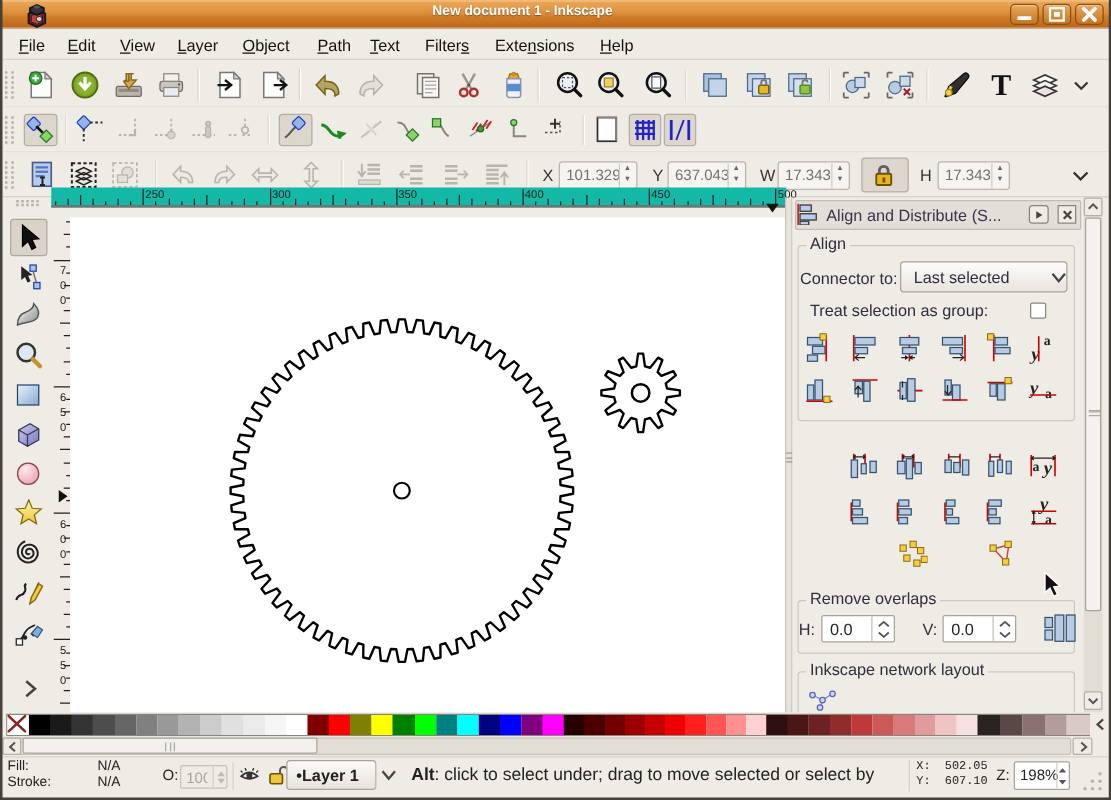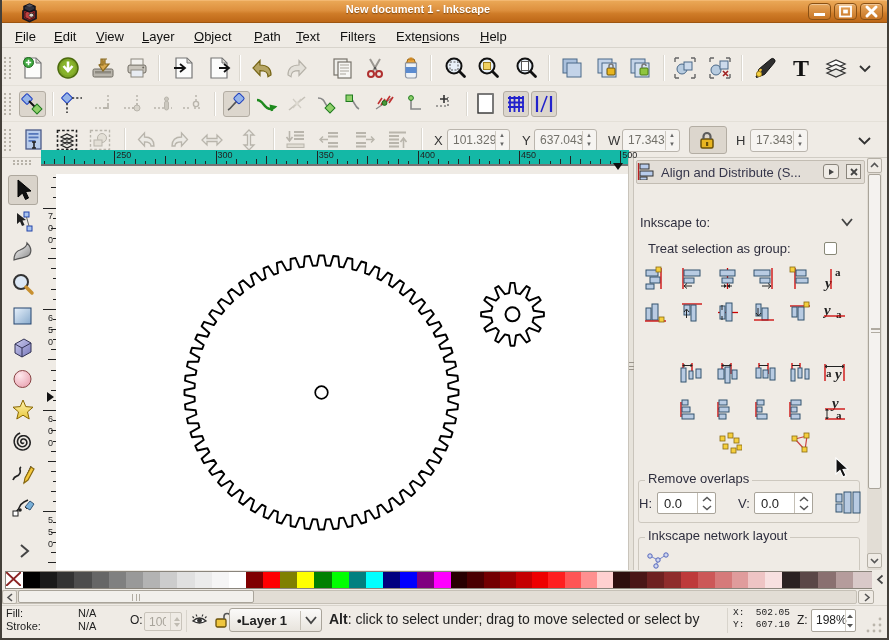--- a/index.html
+++ b/index.html
@@ -629,21 +629,27 @@
       <path d="M1.5 1 v17" stroke="#bb2222" stroke-width="1.3"></path>
     </svg>
     <div class="abs" style="left:189px;top:6px;width:16px;height:15px;border:1px solid #8a857c;border-radius:3px;background:#efebe5"></div>
     <svg class="abs" style="left:192px;top:9px;" width="10" height="10" viewBox="0 0 10 10">
       <path d="M3 2 l5 3 -5 3 z" fill="#444"></path>
     </svg>
     <div class="abs" style="left:212px;top:6px;width:15px;height:15px;border:1px solid #8a857c;background:#efebe5"></div>
     <svg class="abs" style="left:214px;top:8px;" width="12" height="12" viewBox="0 0 12 12">
       <path d="M3 3 l6 6 M9 3 l-6 6" stroke="#444" stroke-width="1.8"></path>
     </svg>
-    <div class="abs ffield" style="left:6px;top:57px">Inkscape to:</div>
+    <div class="abs pframe" style="top:38px;height:141px">
+      <div class="plab" style="top:-10px">Align</div>
+    </div>
+    <div class="abs ffield" style="left:6px;top:57px">Connector to:</div>
+    <div class="abs" id="combo" style="left:86px;top:51px;width:134px;height:25px">
+      <span class="abs" style="left:10px;top:4px;font-size:13px;color:#2e2e3e">Last selected</span>
+    </div>
     <svg class="abs" style="left:206px;top:59px;" width="14" height="11" viewBox="0 0 14 11">
       <path d="M2 2 L7 8 L12 2" stroke="#444" stroke-width="1.8" fill="none"></path>
     </svg>
     <div class="abs ffield" style="left:14px;top:83px">Treat selection as group:</div>
     <div class="abs" style="left:190px;top:84px;width:13px;height:13px;background:#fff;border:1px solid #887;border-radius:2px"></div>
     <svg class="abs" style="left:10px;top:108px;" width="24" height="25" viewBox="0 0 24 25">
       <rect x="2" y="4" width="12" height="6" fill="#b8cbe2" stroke="#33536e" stroke-width="1"></rect>
       <rect x="6" y="11" width="10" height="6" fill="#b8cbe2" stroke="#33536e" stroke-width="1"></rect>
       <rect x="2" y="18" width="8" height="5" fill="#b8cbe2" stroke="#33536e" stroke-width="1"></rect>
       <path d="M17 2 L17 23" stroke="#cc0000" stroke-width="1.3"></path>
@@ -944,21 +950,21 @@
 <div class="abs" style="left:186px;top:610px;width:1px;height:22px;background:#d8d4cc"></div>
 <svg class="abs" style="left:191px;top:612px;" width="17" height="16" viewBox="0 0 17 16">
     <path d="M2 9 Q8.5 3 15 9 Q8.5 13 2 9 Z" fill="#fff" stroke="#333" stroke-width="1.4"></path>
     <circle cx="8.5" cy="8.6" r="2.4" fill="#333"></circle>
     <path d="M3 6 l-1.5-1.5 M6 4.5 l-1-2 M11 4.5 l1-2 M14 6 l1.5-1.5" stroke="#333" stroke-width="1.1"></path>
   </svg>
 <svg class="abs" style="left:213px;top:610px;" width="16" height="20" viewBox="0 0 16 20">
     <rect x="3" y="9" width="10" height="8" rx="1.5" fill="#f0c63d" stroke="#6b5208" stroke-width="1.3"></rect>
     <path d="M11 9 V6.5 a3 3 0 0 1 6 0" fill="none" stroke="#555" stroke-width="1.6"></path>
   </svg>
-<div class="abs" style="left:229px;top:608px;width:93px;height:24px;background:linear-gradient(#fbfaf9,#e8e4dd);border:1px solid #a9a49a;border-radius:3px">
+<div class="abs" style="left:229px;top:608px;width:72px;height:24px;background:linear-gradient(#fbfaf9,#e8e4dd);border:1px solid #a9a49a;border-radius:3px">
     <span class="abs" style="left:7px;top:4px;font-size:13px;font-weight:bold;color:#222">•Layer 1</span>
     <span class="abs" style="left:70px;top:2px;width:1px;height:19px;background:#c5c0b6"></span>
   </div>
 <svg class="abs" style="left:304px;top:615px;" width="14" height="10" viewBox="0 0 14 10">
     <path d="M2 2 L7 8 L12 2" stroke="#444" stroke-width="1.8" fill="none"></path>
   </svg>
 <div class="abs" style="left:329px;top:611px;font-size:14px;color:#222"><b>Alt</b>: click to select under; drag to move selected or select by</div>
 <div class="abs" style="left:727px;top:608px;width:1px;height:25px;background:#d8d4cc"></div>
 <div class="abs mono" style="left:733px;top:607px;font-size:9.5px;color:#222;line-height:12px">X:&nbsp;&nbsp;502.05<br>Y:&nbsp;&nbsp;607.10</div>
 <div class="abs" style="left:797px;top:613px;font-size:12px;color:#222">Z:</div>

